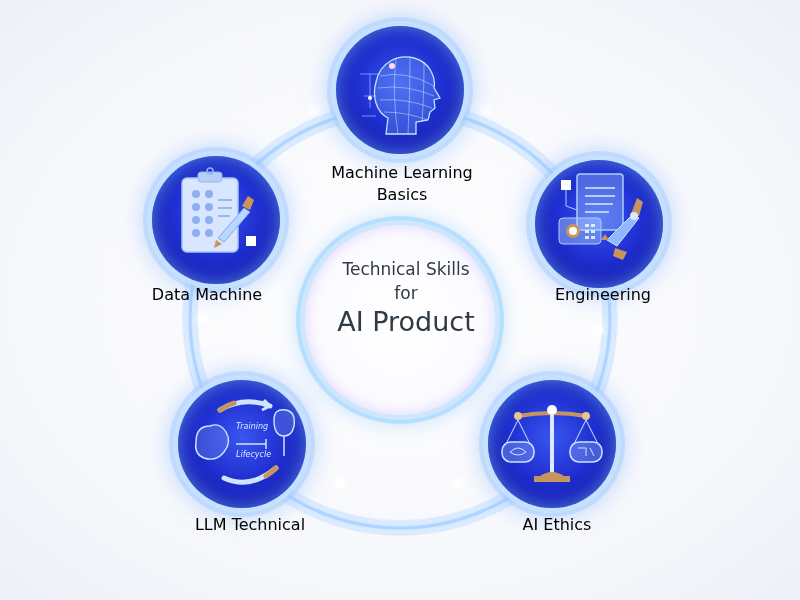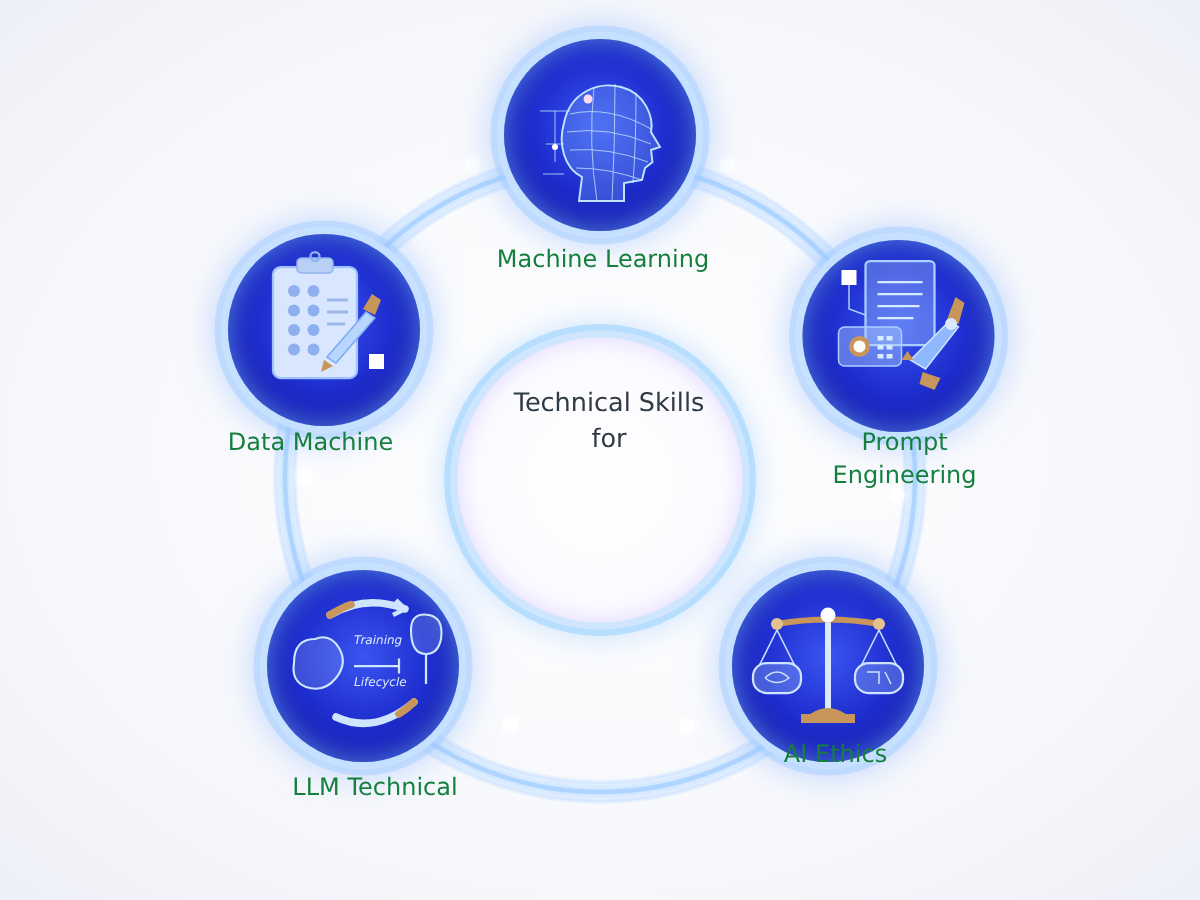--- a/index.html
+++ b/index.html
@@ -12,21 +12,21 @@
   .ring-svg { position:absolute; left:0; top:0; width:800px; height:600px; }
   .node {
     position:absolute; width:128px; height:128px; border-radius:50%;
     background: radial-gradient(circle at 50% 45%, #3a55f0 0%, #1f2fd0 45%, #1618a8 80%, #0f1180 100%);
     box-shadow: 0 0 0 5px rgba(200,225,255,0.9), 0 0 0 9px rgba(160,205,255,0.45), 0 0 22px 10px rgba(150,190,255,0.55), inset 0 0 18px rgba(120,200,255,0.6);
     overflow:hidden;
   }
   .node svg { position:absolute; left:0; top:0; width:128px; height:128px; }
   .label {
     position:absolute; text-align:center; font-size:16px; line-height:22px;
-    color:#15803d; white-space:nowrap; transform:translateX(-50%);
+    color:#000000; white-space:nowrap; transform:translateX(-50%);
   }
   .center {
     position:absolute; left:305px; top:225px; width:190px; height:190px; border-radius:50%;
     background: radial-gradient(circle, #ffffff 0%, #fbfaff 70%, #f1eefb 100%);
     box-shadow: 0 0 0 5px #cfe6ff, 0 0 0 9px rgba(150,210,255,0.55), 0 0 20px 10px rgba(150,200,255,0.45), inset 0 0 14px rgba(200,180,255,0.5);
     text-align:center;
   }
   .center .sub { font-size:17px; line-height:24px; color:#2f3a45; }
   .center .main { font-size:27px; line-height:34px; color:#2f3a45; }
   .center .inner { position:absolute; left:12px; right:0; top:32px; }
@@ -55,20 +55,21 @@
     <circle cx="598" cy="330" r="5"></circle>
     <circle cx="340" cy="483" r="5"></circle>
     <circle cx="458" cy="484" r="5"></circle>
   </g>
 </svg>
 
 <div class="center">
   <div class="inner">
     <div class="sub">Technical Skills</div>
     <div class="sub">for</div>
+    <div class="main">AI Product</div>
   </div>
 </div>
 
 <div class="node" style="left:336px; top:26px;">
   <svg viewBox="0 0 128 128">
     <g stroke="#bfe4ff" stroke-width="1.3" fill="rgba(140,200,255,0.25)">
       <path d="M50 108 L52 92 C40 86 36 70 40 56 C44 36 62 28 78 32 C94 36 100 52 98 62 L104 72 L98 74 L99 82 L94 86 L92 94 L80 96 L80 108 Z"></path>
     </g>
     <g stroke="#d5efff" stroke-width="0.6" fill="none" opacity="0.8">
       <path d="M44 50 Q70 44 98 60"></path>
@@ -81,20 +82,21 @@
     </g>
     <g stroke="#a8d8ff" stroke-width="0.6" fill="none">
       <path d="M24 48 H44 M34 48 V82 M28 70 H40 M26 90 H40"></path>
     </g>
     <circle cx="34" cy="72" r="2" fill="#fff"></circle>
     <circle cx="56" cy="40" r="3" fill="#ffd9f0"></circle>
   </svg>
 </div>
 <div class="label" style="left:402px; top:162px;">
   <div>Machine Learning</div>
+  <div>Basics</div>
 </div>
 
 <div class="node" style="left:152px; top:156px;">
   <svg viewBox="0 0 128 128">
     <rect x="30" y="22" width="56" height="74" rx="5" fill="#d8e6ff" stroke="#9fc3ff" stroke-width="1.5"></rect>
     <rect x="46" y="16" width="24" height="10" rx="3" fill="#b9cff5" stroke="#8fb3ee"></rect>
     <circle cx="58" cy="15" r="3" fill="none" stroke="#8fb3ee" stroke-width="1.5"></circle>
     <g fill="#8fb0ee">
       <circle cx="44" cy="38" r="4"></circle>
         <circle cx="57" cy="38" r="4"></circle>
@@ -143,21 +145,20 @@
         <rect x="56" y="76" width="4" height="3"></rect>
       </g>
     <path d="M72 80 L98 54 L104 58 L82 86 Z" fill="#8fb8ff" stroke="#cfe4ff"></path>
     <path d="M96 54 L102 38 L108 42 L104 56 Z" fill="#c8955a"></path>
     <circle cx="99" cy="56" r="4" fill="#dbe9ff"></circle>
     <path d="M80 88 L92 92 L88 100 L78 96 Z" fill="#c8955a"></path>
     <path d="M70 74 L74 80 L66 80 Z" fill="#c8955a"></path>
   </svg>
 </div>
 <div class="label" style="left:603px; top:284px;">
-  <div>Prompt</div>
   <div>Engineering</div>
 </div>
 
 <div class="node" style="left:178px; top:380px;font-style:italic;">
   <svg viewBox="0 0 128 128">
     <path d="M42 30 Q66 16 92 26" stroke="#cfe4ff" stroke-width="5" fill="none" stroke-linecap="round"></path>
     <path d="M42 30 Q50 25 56 23" stroke="#c8955a" stroke-width="5" fill="none" stroke-linecap="round"></path>
     <path d="M92 26 L86 20 M92 26 L84 30" stroke="#cfe4ff" stroke-width="3" fill="none"></path>
     <path d="M46 98 Q72 110 98 88" stroke="#cfe4ff" stroke-width="5" fill="none" stroke-linecap="round"></path>
     <path d="M88 96 Q94 92 98 88" stroke="#c8955a" stroke-width="5" fill="none" stroke-linecap="round"></path>
@@ -190,15 +191,15 @@
         <line x1="98" y1="40" x2="110" y2="64"></line>
     </g>
     <rect x="14" y="62" width="32" height="20" rx="9" fill="rgba(170,210,255,0.3)" stroke="#cfe4ff" stroke-width="1.5"></rect>
     <rect x="82" y="62" width="32" height="20" rx="9" fill="rgba(170,210,255,0.3)" stroke="#cfe4ff" stroke-width="1.5"></rect>
     <path d="M22 72 Q30 64 38 72 Q30 78 22 72" stroke="#cfe4ff" fill="none"></path>
     <path d="M90 68 H98 V76 M102 68 L106 76" stroke="#cfe4ff" fill="none"></path>
     <path d="M52 96 Q64 88 76 96 Z" fill="#c8955a"></path>
     <rect x="46" y="96" width="36" height="6" fill="#c8955a"></rect>
   </svg>
 </div>
-<div class="label" style="left:557px; top:492px;">
+<div class="label" style="left:557px; top:514px;">
   <div>AI Ethics</div>
 </div>
 
 </body></html>

